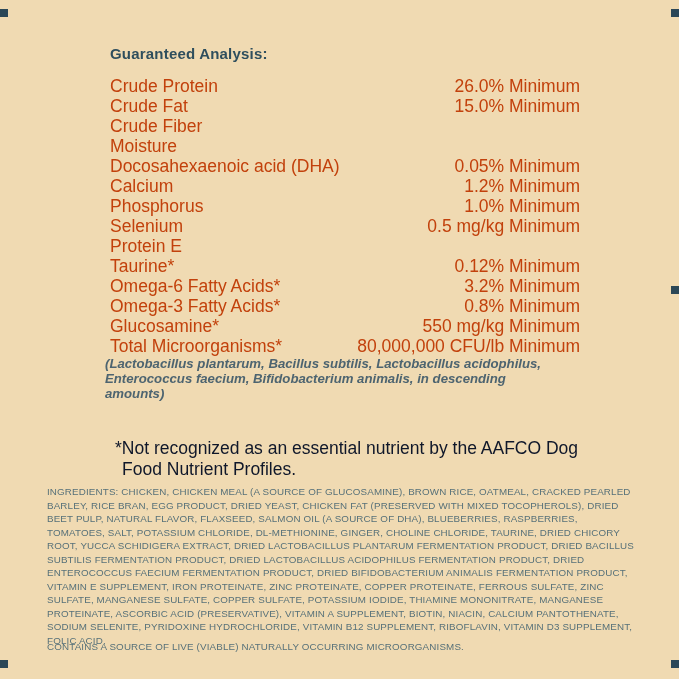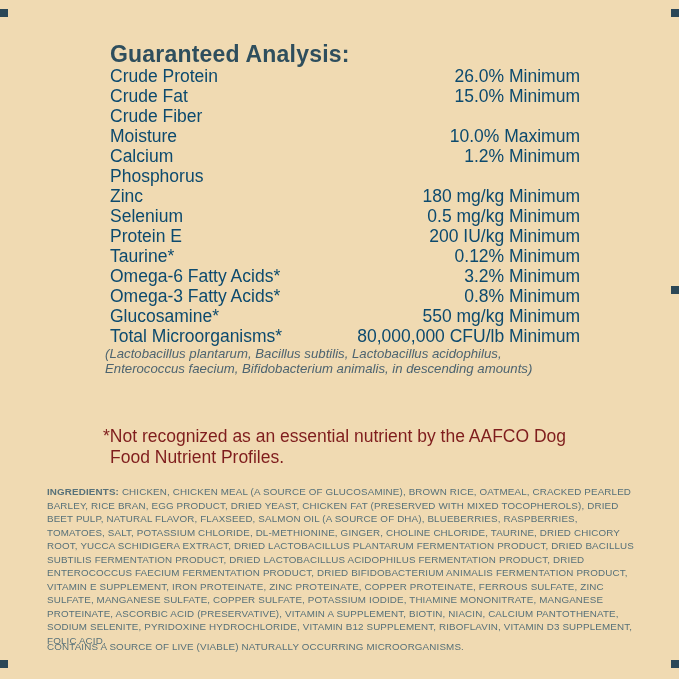--- a/index.html
+++ b/index.html
@@ -17,72 +17,73 @@
   }
 
   
   .ga {
     position: absolute;
     left: 110px;
     top: 44px;
     width: 470px;
   }
   .ga h2 {
-    margin: 0 0 2px 0;
-    font-size: 23px;
+    margin: 0 0 12px 0;
+    font-size: 15px;
     line-height: 20px;
     font-weight: bold;
     letter-spacing: 0.2px;
     color: #2E4E5D;
   }
   .row {
     display: flex;
     justify-content: space-between;
     font-size: 17.5px;
     line-height: 20px;
-    color: #0c4a6e;
+    color: #c2410c;
     white-space: nowrap;
   }
   .row .n { text-align: left; }
   .row .v { text-align: center; }
 
   .species {
     margin: 1px 0 0 -5px;
     width: 462px;
     font-style: italic;
     font-size: 13.2px;
     line-height: 14.8px;
     color: #4D6470;
+    font-weight: bold;
   }
 
   .footnote {
     position: absolute;
     left: 103px;
     top: 426px;
     width: 480px;
-    margin: 0;
+    margin: 12px;
     font-size: 17.5px;
     line-height: 20.5px;
-    color: #7f1d1d;
+    color: #0f172a;
     padding-left: 7px;
     text-indent: -7px;
   }
 
   .ingredients {
     position: absolute;
     left: 47px;
     top: 485px;
     width: 588px;
     margin: 0;
     font-size: 9.8px;
     line-height: 13.5px;
     letter-spacing: 0.15px;
     color: #577179;
   }
-  .ingredients .bold { font-weight: bold; }
+  .ingredients .bold { font-weight: normal; }
 
   .contains {
     position: absolute;
     left: 47px;
     top: 641px;
     margin: 0;
     font-size: 9.8px;
     letter-spacing: 0.15px;
     color: #577179;
   }
@@ -112,40 +113,39 @@
       </div>
       <div class="row">
         <span class="n">Crude Fat</span>
         <span class="v">15.0% Minimum</span>
       </div>
       <div class="row">
         <span class="n">Crude Fiber</span>
       </div>
       <div class="row">
         <span class="n">Moisture</span>
-        <span class="v">10.0% Maximum</span>
+      </div>
+      <div class="row">
+        <span class="n">Docosahexaenoic acid (DHA)</span>
+        <span class="v">0.05% Minimum</span>
       </div>
       <div class="row">
         <span class="n">Calcium</span>
         <span class="v">1.2% Minimum</span>
       </div>
       <div class="row">
         <span class="n">Phosphorus</span>
-      </div>
-      <div class="row">
-        <span class="n">Zinc</span>
-        <span class="v">180 mg/kg Minimum</span>
+        <span class="v">1.0% Minimum</span>
       </div>
       <div class="row">
         <span class="n">Selenium</span>
         <span class="v">0.5 mg/kg Minimum</span>
       </div>
       <div class="row">
         <span class="n">Protein E</span>
-        <span class="v">200 IU/kg Minimum</span>
       </div>
       <div class="row">
         <span class="n">Taurine*</span>
         <span class="v">0.12% Minimum</span>
       </div>
       <div class="row">
         <span class="n">Omega-6 Fatty Acids*</span>
         <span class="v">3.2% Minimum</span>
       </div>
       <div class="row">

